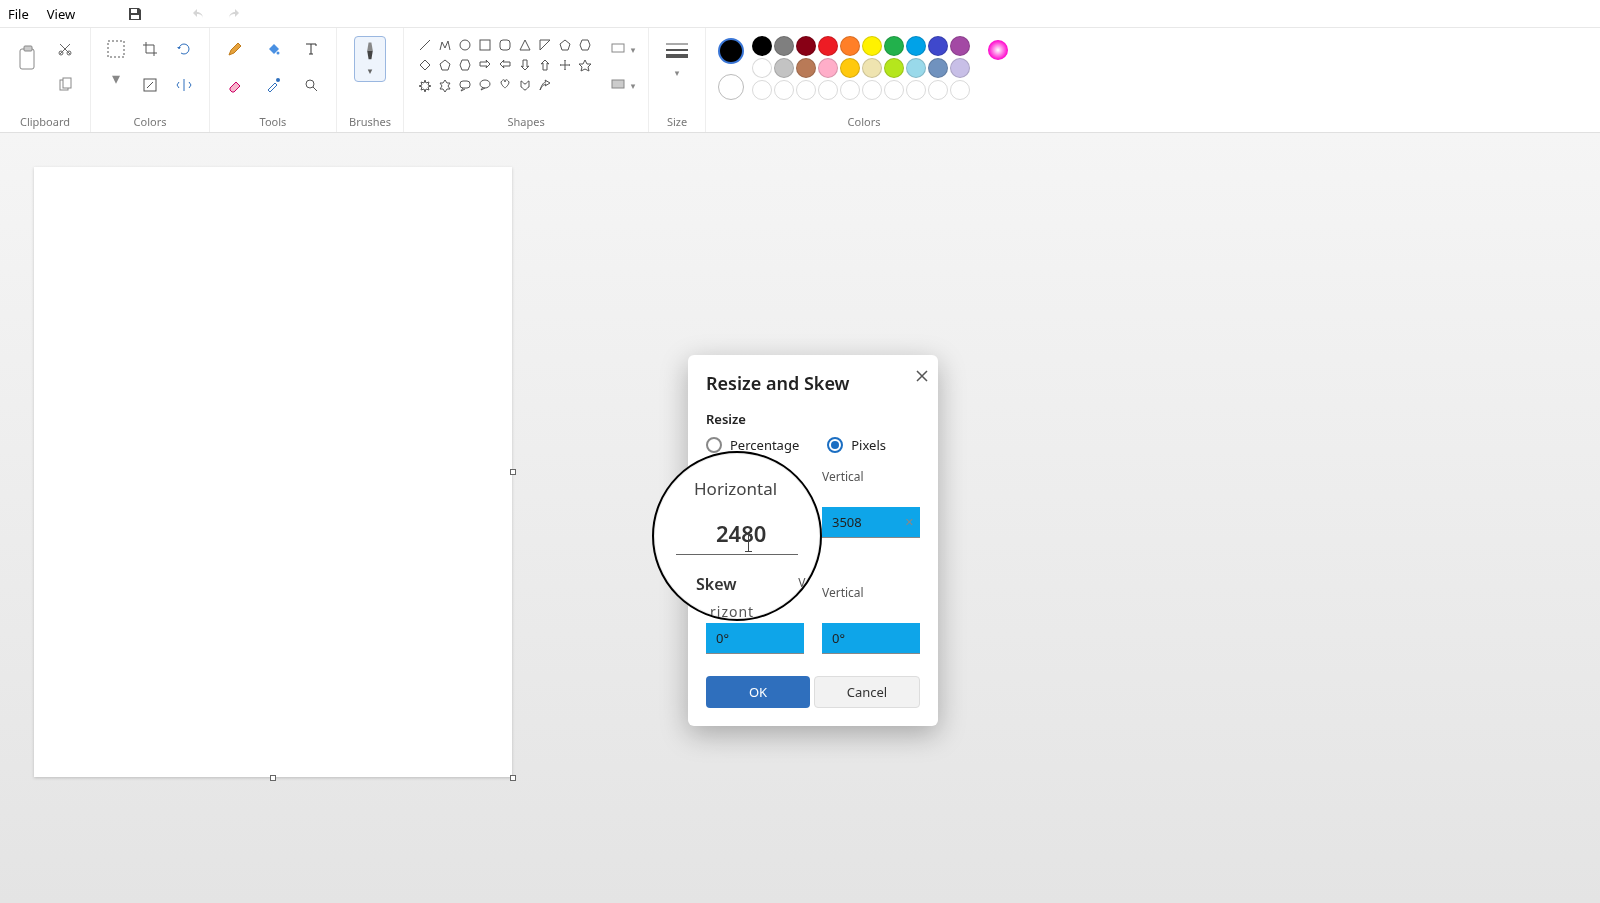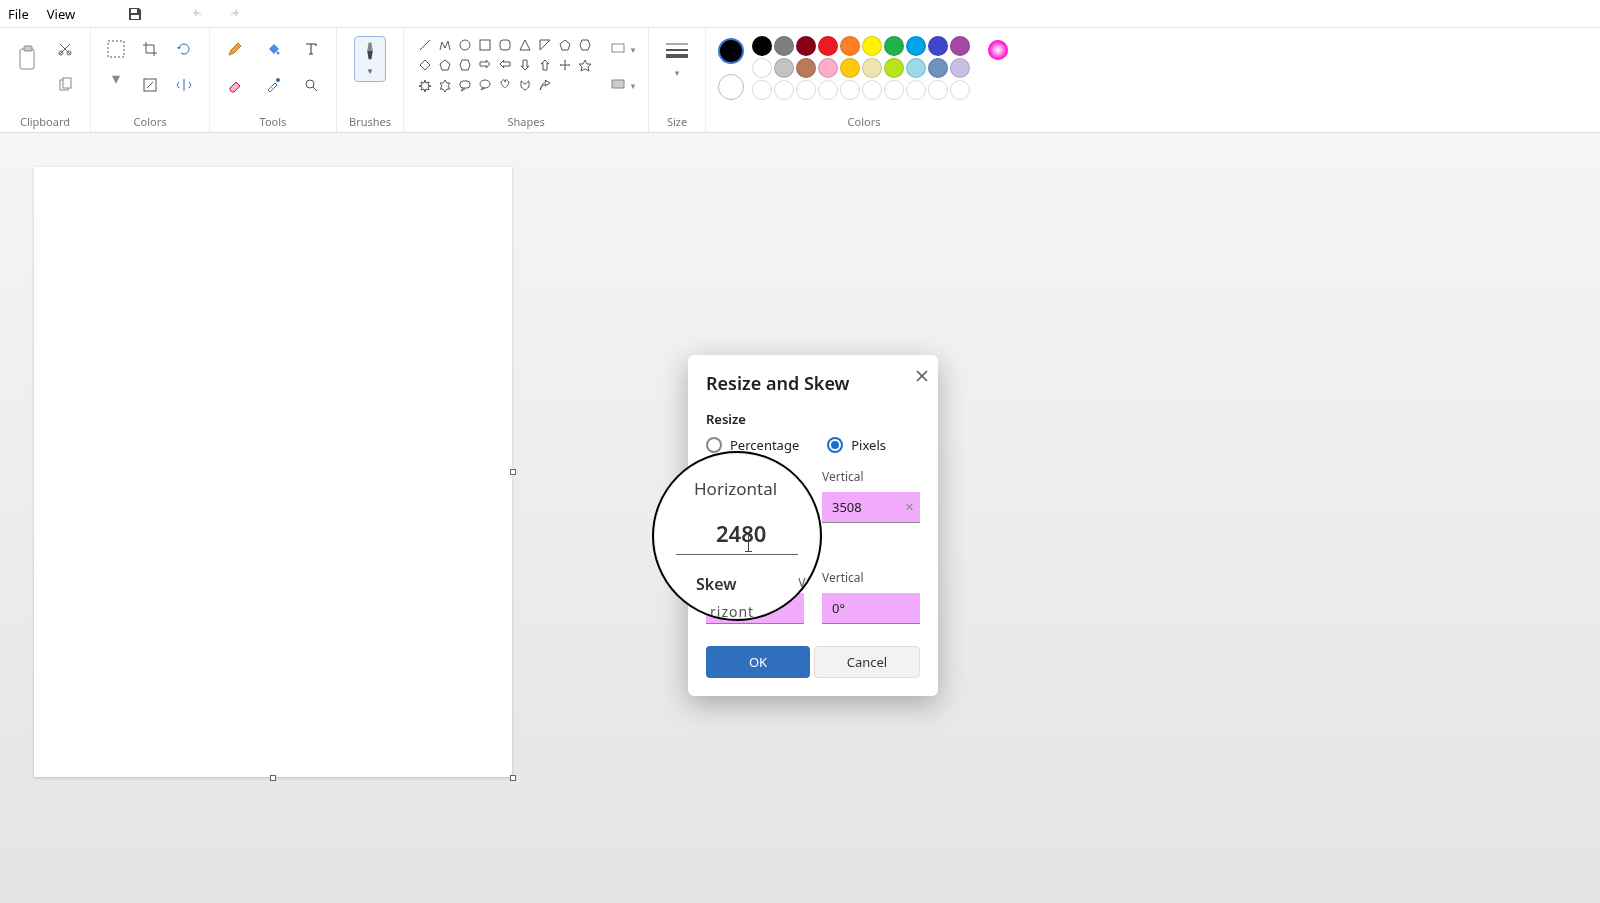--- a/index.html
+++ b/index.html
@@ -46,21 +46,21 @@
 .dialog .close { position: absolute; right: 10px; top: 10px; color: #444; }
 .dialog h2 { font-size: 18px; font-weight: 600; color: #222; margin-bottom: 15px; }
 .dialog h3 { font-size: 13px; font-weight: 600; color: #222; margin: 4px 0 8px 0; }
 .radio-row { display: flex; gap: 28px; font-size: 13px; color: #222; margin-bottom: 14px; }
 .radio { display: inline-flex; align-items: center; gap: 8px; }
 .radio .dot { width: 16px; height: 16px; border-radius: 50%; border: 2px solid #888; }
 .radio.checked .dot { border-color: #1b6ec2; }
 .radio.checked .dot::after { content:""; display:block; width:8px; height:8px; background:#1b6ec2; border-radius:50%; margin:2px; }
 .field-row { display: flex; gap: 18px; }
 .field { flex: 1; font-size: 12px; color: #555; }
-.field input { width: 100%; margin-top: 7px; padding: 6px 24px 6px 10px; font-size: 13px; color: #222; border: none; border-bottom: 1px solid #888; background: #f0abfc; }
+.field input { width: 100%; margin-top: 22px; padding: 6px 24px 6px 10px; font-size: 13px; color: #222; border: none; border-bottom: 1px solid #888; background: #0ea5e9; }
 .field.hasclear { position: relative; }
 .field.hasclear .x { position: absolute; right: 6px; bottom: 9px; font-size: 11px; color: #888; }
 .dlg-buttons { display: flex; gap: 4px; margin-top: 22px; }
 .btn { flex: 1; height: 32px; display: inline-flex; align-items: center; justify-content: center; font-size: 13px; border-radius: 4px; }
 .btn.primary { background: #2f6fbd; color: #fff; }
 .btn.secondary { background: #f2f2f2; color: #333; border: 1px solid #ddd; }
 
 
 .magnifier { position: absolute; left: 652px; top: 318px; width: 170px; height: 170px; border: 2px solid #000; border-radius: 50%; background: #fff; box-shadow: inset 0 0 0 1px #eee; display: flex; flex-direction: column; justify-content: center; padding: 12px 16px; overflow: hidden; }
 .mag-label { font-size: 17px; color: #444; margin-bottom: 14px; padding-left: 24px; }

